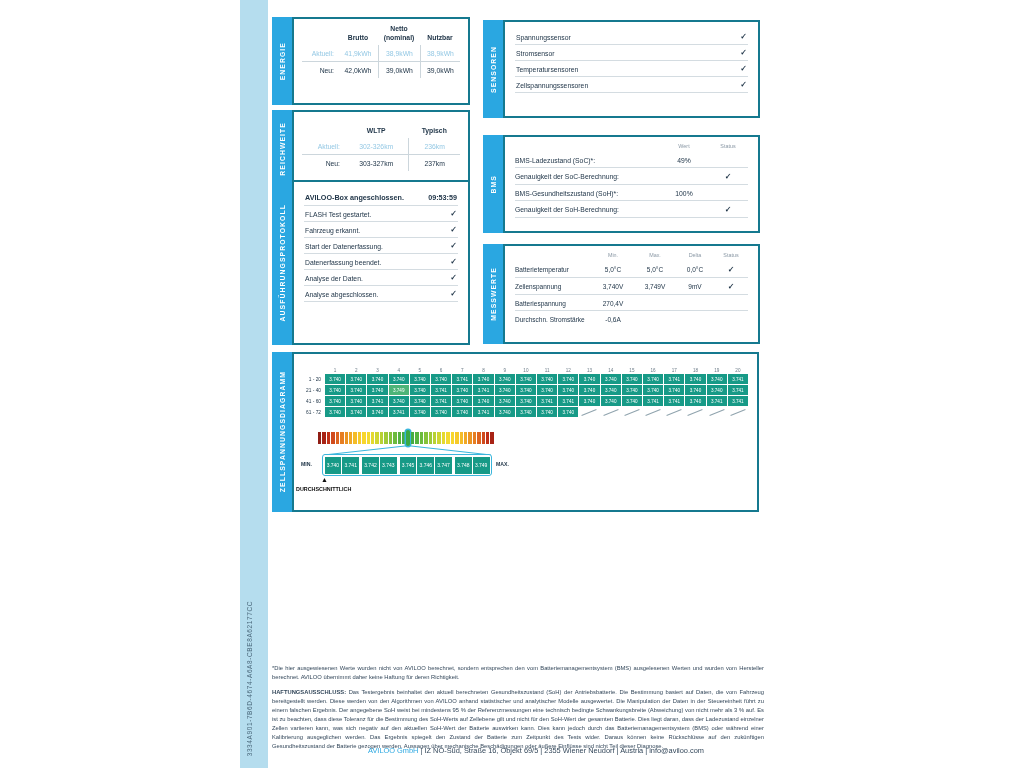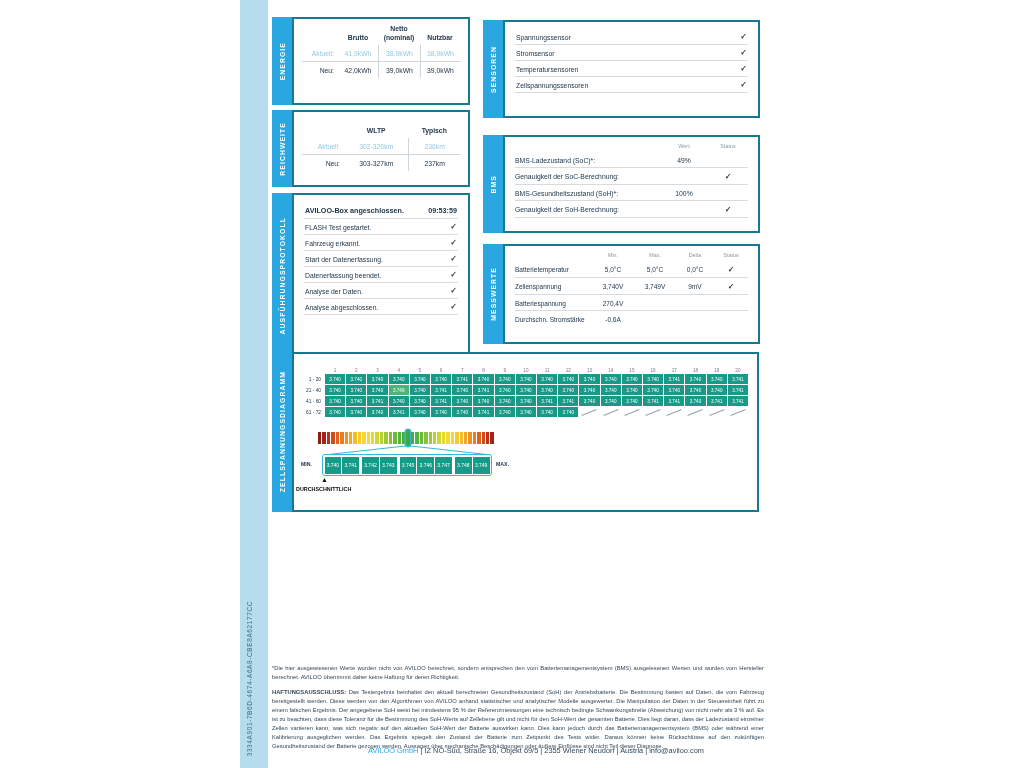--- a/index.html
+++ b/index.html
@@ -120,21 +120,21 @@
       <div class="gl mut">Aktuell:</div>
       <div class="gv mut">302-326km</div>
       <div class="gv mut vs">236km</div>
       <div class="gl rt">Neu:</div>
       <div class="gv rt">303-327km</div>
       <div class="gv rt vs">237km</div>
     </div>
   </div>
 </section>
 
-<section class="panel" style="left:272px;top:193px;width:198px;height:165px">
+<section class="panel" style="left:272px;top:180px;width:198px;height:165px">
   <div class="plabel">
       <span>AUSFÜHRUNGSPROTOKOLL</span>
     </div>
   <div class="pbody">
     <div class="list">
       <div class="lrow title">
         <span>AVILOO-Box angeschlossen.</span>
         <span>09:53:59</span>
       </div>
       <div class="lrow">

